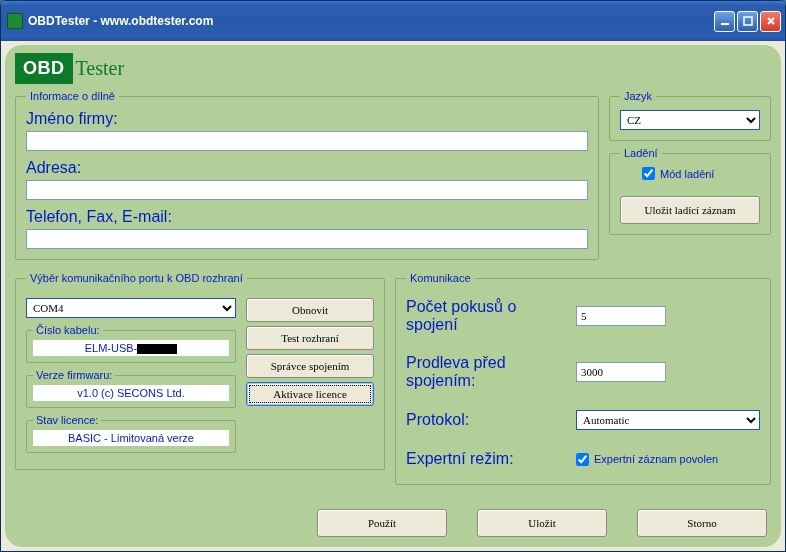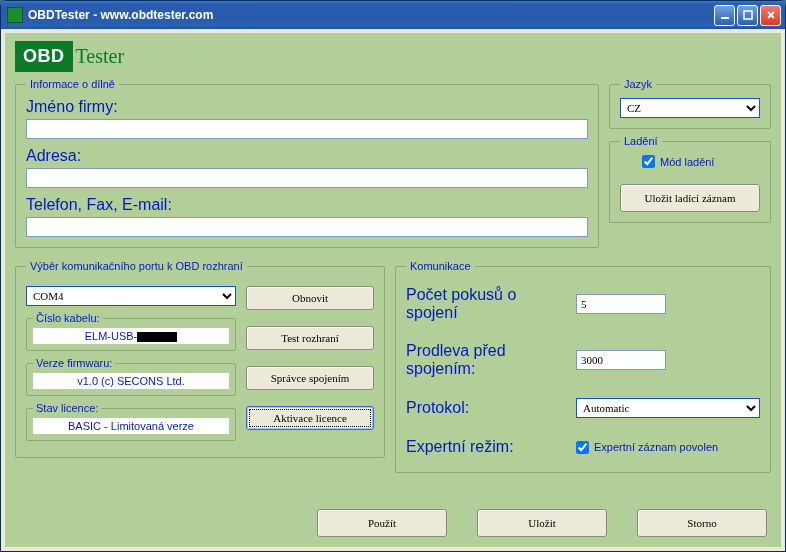--- a/index.html
+++ b/index.html
@@ -14,21 +14,21 @@
 .window {
   width: 786px;
   height: 552px;
   background: #ece9d8;
   border: 1px solid #002f63;
   border-radius: 6px 6px 0 0;
   display: flex;
   flex-direction: column;
 }
 .titlebar {
-  height: 28px;
+  height: 40px;
   background: linear-gradient(to bottom, #3a79d4 0%, #2c5fb0 10%, #275aab 50%, #2c5fb0 90%, #1f4e9b 100%);
   border-radius: 5px 5px 0 0;
   display: flex;
   align-items: center;
   padding: 0 4px 0 6px;
   color: #fff;
 }
 .titlebar .app-icon {
   width: 16px; height: 16px;
   background: #1d8b2f;
@@ -53,20 +53,21 @@
 }
 .win-btn.min, .win-btn.max { background: linear-gradient(to bottom, #6fa1e4, #2c5fb0); }
 .win-btn.close { background: linear-gradient(to bottom, #f07b6f, #d63c24); }
 
 .content {
   flex: 1;
   background: #b3cf99;
   margin: 4px;
   padding: 8px 10px 10px 10px;
   position: relative;
+  border-radius: 17px;
 }
 
 .logo {
   display: inline-flex;
   align-items: center;
   margin-bottom: 6px;
 }
 .logo-box {
   background: #0d7a2a;
   color: #fff;
@@ -130,21 +131,21 @@
 .top-row { display: flex; gap: 10px; }
 .top-left { flex: 1; }
 .top-right { width: 162px; display: flex; flex-direction: column; }
 
 .mid-row { display: flex; gap: 10px; margin-top: 6px; }
 .mid-left { width: 370px; }
 .mid-right { flex: 1; }
 
 .port-inner { display: flex; gap: 10px; }
 .port-col1 { flex: 1; }
-.port-col2 { width: 128px; display: flex; flex-direction: column; gap: 16px; align-items: center; }
+.port-col2 { width: 128px; display: flex; flex-direction: column; gap: 4px; align-items: center; }
 .port-col2 .btn { min-width: 0; width: 100%; }
 
 .sub-fs {
   border: 1px solid #8ca874;
   padding: 4px 6px 6px 6px;
   margin-top: 6px;
 }
 .sub-fs legend { color: #0019c8; font-size: 11px; padding: 0 3px; }
 .val-box {
   background: #fff;

